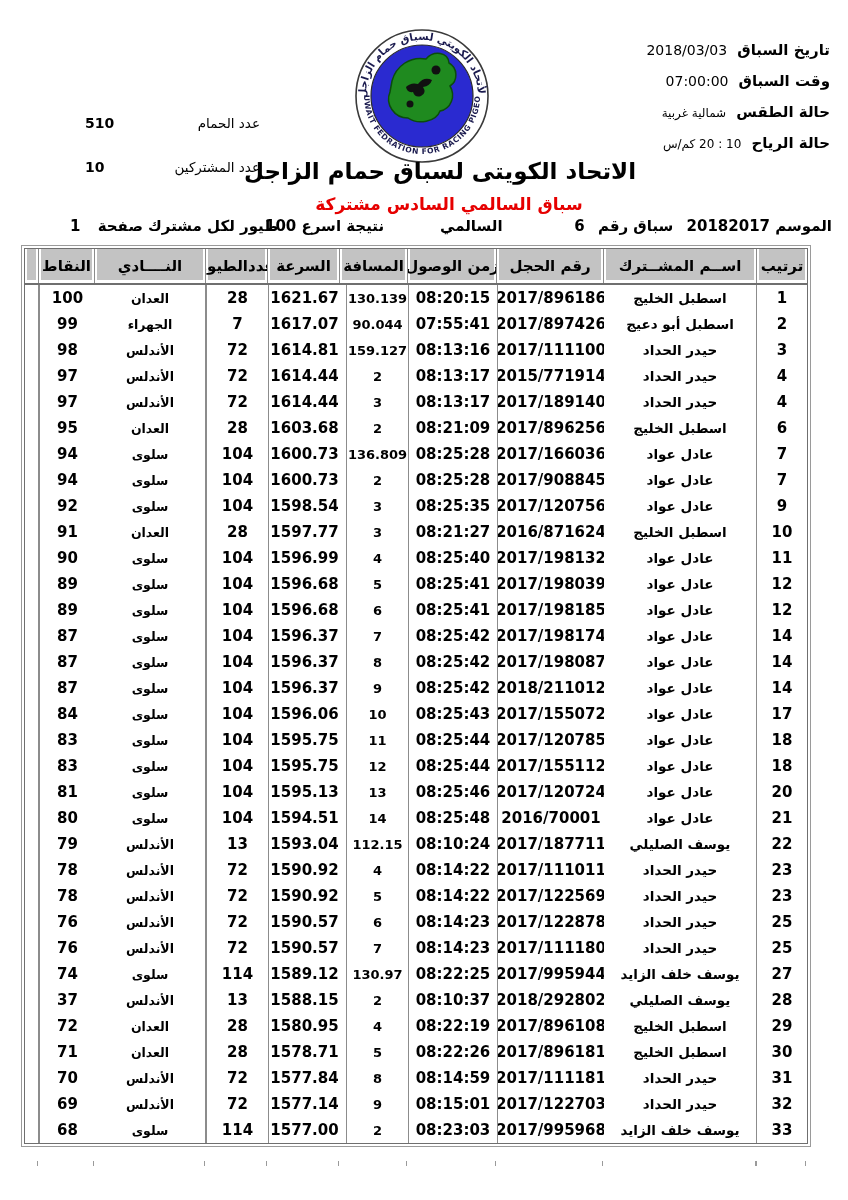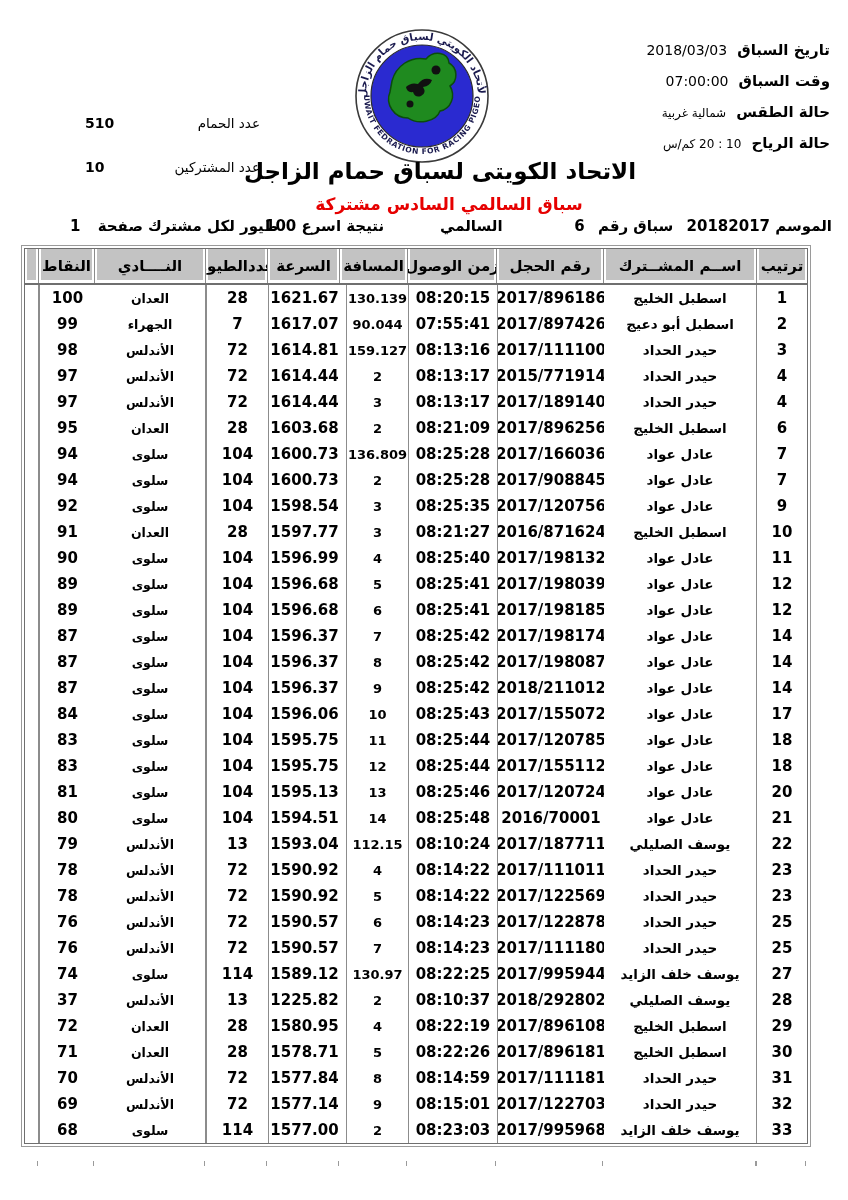--- a/index.html
+++ b/index.html
@@ -469,21 +469,21 @@
           <div class="cell club">سلوى</div>
           <div class="cell num b15">74</div>
           <div class="cell"></div>
         </div>
         <div class="trow">
           <div class="cell num b15">28</div>
           <div class="cell name">يوسف الصليلي</div>
           <div class="cell num b15">2018/292802</div>
           <div class="cell num b15">08:10:37</div>
           <div class="cell num b13">2</div>
-          <div class="cell num b15">1225.82</div>
+          <div class="cell num b15">1588.15</div>
           <div class="cell num b15">13</div>
           <div class="cell club">الأندلس</div>
           <div class="cell num b15">37</div>
           <div class="cell"></div>
         </div>
         <div class="trow">
           <div class="cell num b15">29</div>
           <div class="cell name">اسطبل الخليج</div>
           <div class="cell num b15">2017/896108</div>
           <div class="cell num b15">08:22:19</div>

